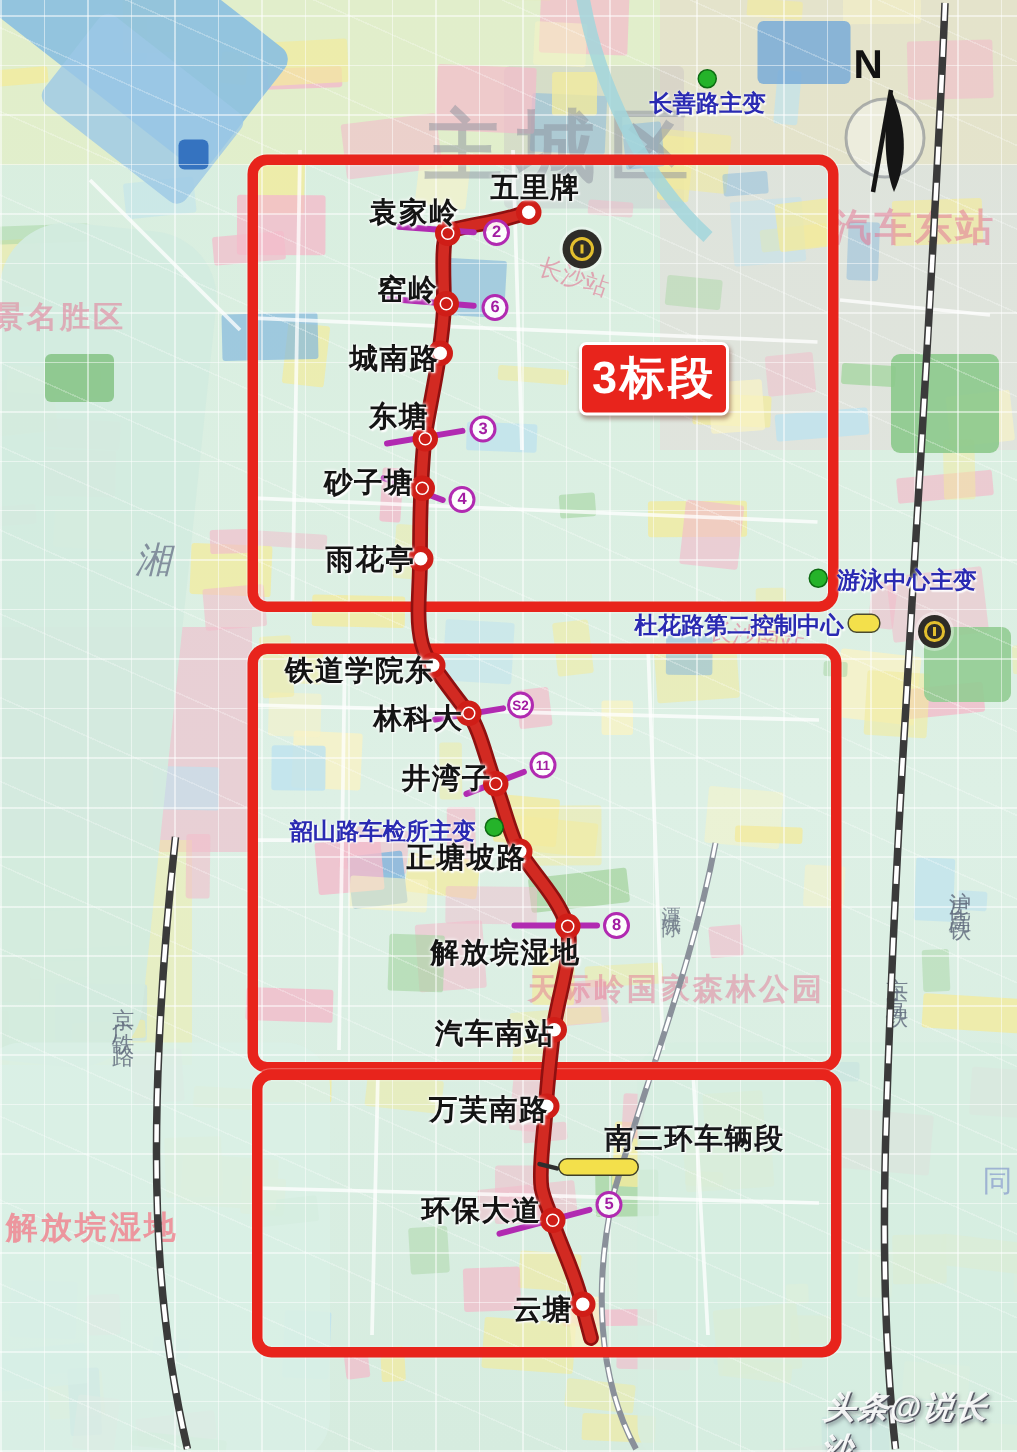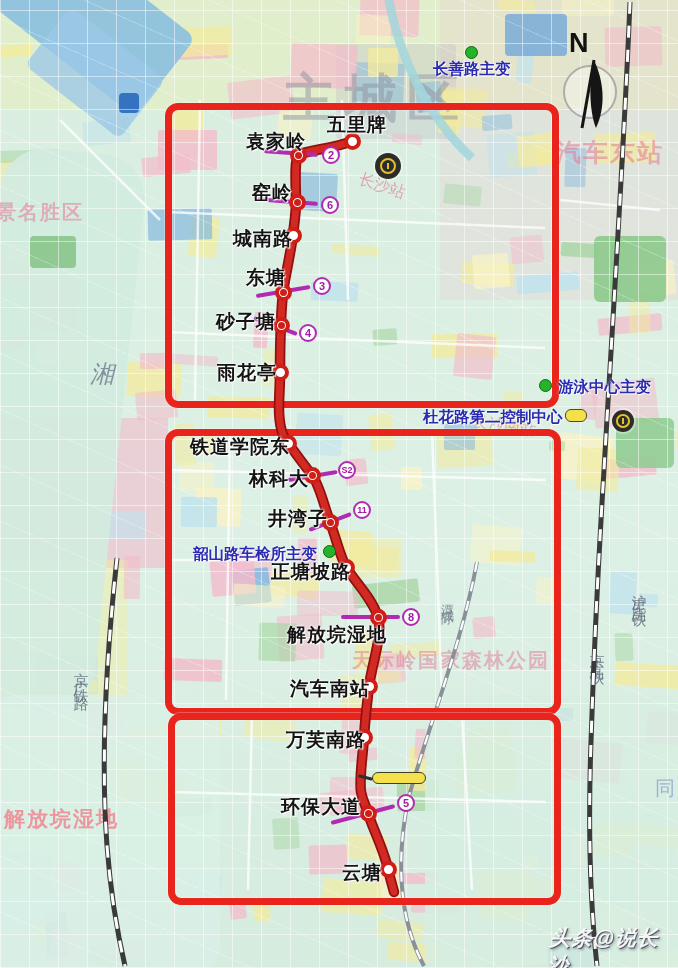--- a/index.html
+++ b/index.html
@@ -371,32 +371,34 @@
       <div class="gdot" style="left: 464.5px; top: 45.5px;"></div>
       <div class="fac-label" style="left: 433px; top: 59px;">长善路主变</div>
       <div class="gdot" style="left: 538.5px; top: 378.5px;"></div>
       <div class="fac-label" style="left: 558px; top: 377px;">游泳中心主变</div>
       <div class="ccsym" style="left: 565px; top: 409px;"></div>
       <div class="fac-label" style="left: 423px; top: 407px;">杜花路第二控制中心</div>
       <div class="gdot" style="left: 322.5px; top: 544.5px;"></div>
       <div class="fac-label" style="left: 193px; top: 544px;">韶山路车检所主变</div>
       <div class="depot" style="left: 372px; top: 772px;"></div>
       <div class="depot-arm" style="left: 358px; top: 776px;"></div>
+      <div class="fac-label dark" style="left: 403px; top: 746px;">南三环车辆段</div>
       <div class="railicon" style="left: 375px; top: 153px; width: 26px; height: 26px;">
         <div class="em">
           <div class="bar"></div>
         </div>
       </div>
       <div class="railicon" style="left: 612px; top: 410px; width: 22px; height: 22px;">
         <div class="em">
           <div class="bar"></div>
         </div>
       </div>
     </div>
   <div id="tags" class="abs" style="inset:0;">
+      <div class="section-tag" style="left: 386px; top: 228px; width: 96px; height: 45px; font-size: 30px;">3标段</div>
     </div>
 
   <div class="abs" style="left:552px;top:28px;width:84px;height:104px;">
     <div style="position:absolute;left:17px;top:0;font-size:27px;font-weight:700;color:#121212;">N</div>
     <svg width="84" height="104" style="left:0;top:0;">
       <circle cx="38" cy="64" r="26" fill="rgba(255,255,255,0.35)" stroke="rgba(120,125,135,0.55)" stroke-width="2"></circle>
       <path d="M42,32 C52,54 54,78 44,100 C38,86 36,56 42,32 Z" fill="#151515"></path>
       <path d="M42,32 L30,100" stroke="#151515" stroke-width="3" fill="none"></path>
     </svg>
   </div>

